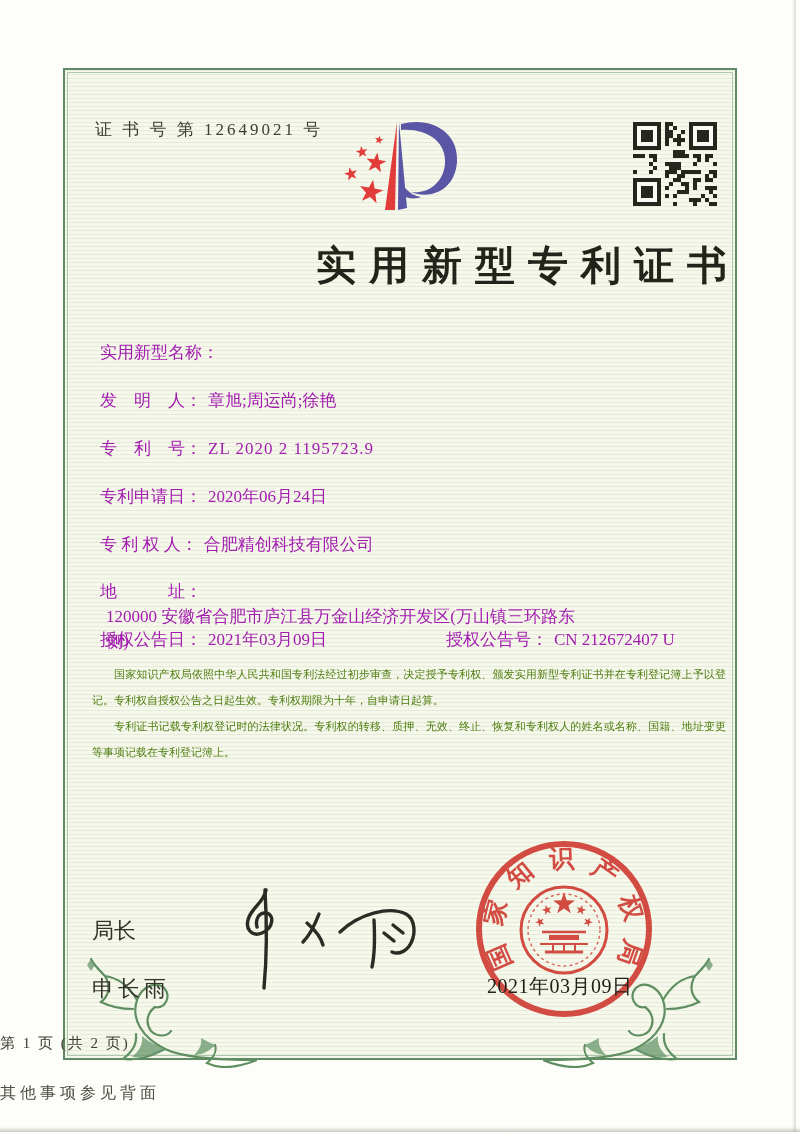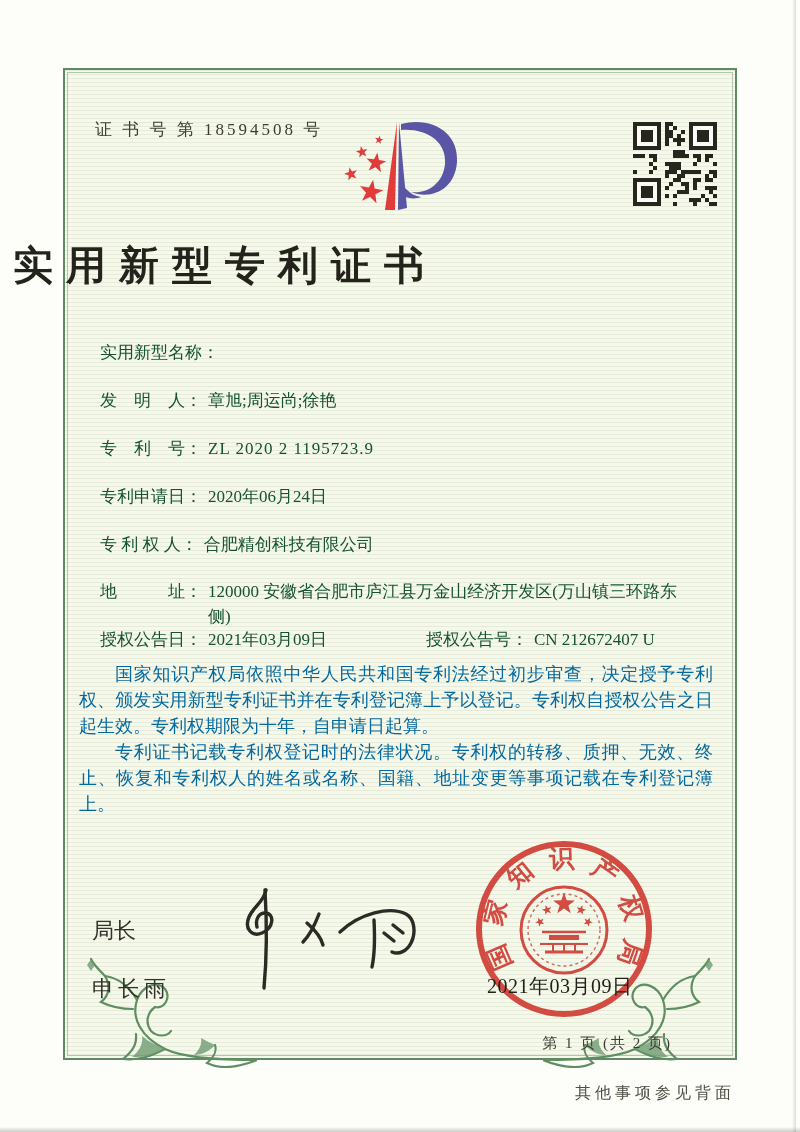--- a/index.html
+++ b/index.html
@@ -34,58 +34,58 @@
   .cert-no {
     position:absolute; left:95px; top:118px;
     font-size:17px; letter-spacing:3px; color:#3c3c33;
   }
 
   .logo { position:absolute; left:335px; top:110px; width:135px; height:122px; }
   .qr { position:absolute; left:633px; top:122px; width:84px; height:84px; }
 
   .title {
     position:absolute; left:0; top:238px; width:740px;
-    text-align:left; font-size:40px; font-weight:600;
+    text-align:right; font-size:40px; font-weight:600;
     letter-spacing:13px; color:#23231c; text-indent:13px;
   }
 
   .fields { position:absolute; left:100px; top:0; width:616px; }
   .row { position:absolute; display:flex; align-items:flex-start;
-    font-size:17px; color:#14532d; line-height:25px; }
+    font-size:17px; color:#a21caf; line-height:25px; }
   .row .lab { white-space:pre; flex:0 0 auto; }
   .row .val { margin-left:6px; }
   .r1{top:340px;} .r2{top:388px;align-items:flex-end;} .r3{top:436px;justify-content:center;} .r4{top:484px;} .r5{top:532px;}
-  .r6{top:579px;} .r7{top:627px;}
+  .r6{top:579px;flex-direction:column;} .r7{top:627px;}
   .r3 .val { letter-spacing:1px; }
   .r6 .val { width:484px; }
   .r7 .val1 { margin-left:6px; width:190px; }
-  .r7 .lab2 { white-space:pre; margin-left:28px; }
+  .r7 .lab2 { white-space:pre; margin-left:48px; }
 
   .paragraphs {
-    position:absolute; left:79px; top:661px; width:634px;
-    font-size:18px; line-height:26px; color:#0369a1; text-align:justify;
+    position:absolute; left:92px; top:661px; width:634px;
+    font-size:11px; line-height:26px; color:#4d7c0f; text-align:justify;
   }
   .paragraphs p { text-indent:2em; }
 
   .signer { position:absolute; left:92px; top:916px; font-size:22px; color:#33332b; }
   .signer .name { margin-top:28px; letter-spacing:4px; }
   .autograph { position:absolute; left:222px; top:882px; width:205px; height:112px; }
 
   .seal { position:absolute; left:468px; top:833px; width:192px; height:192px; }
   .seal-date {
     position:absolute; left:487px; top:973px; width:160px;
     font-size:20px; color:#20201b; letter-spacing:0.5px; white-space:nowrap;
   }
 
   .page-info {
-    position:absolute; left:0; top:1034px; width:672px; text-align:right;
+    position:absolute; left:0; top:1034px; width:672px; text-align:left;
     font-size:15px; letter-spacing:2px; color:#3c3c33;
   }
   .back-note {
-    position:absolute; left:0; top:1083px; width:735px; text-align:right;
+    position:absolute; left:0; top:1083px; width:735px; text-align:left;
     font-size:16px; letter-spacing:4px; color:#4e4e44;
   }
 </style>
 </head>
 <body>
 
 <div class="page">
 
   <div class="frame">
     <div class="frame-inner"></div>
@@ -116,21 +116,21 @@
       <path d="M103,51 C95,57 93,67 99,75 C105,81 115,81 119,75"></path>
       <path d="M113,93 C101,99 87,105 71,103 C81,95 85,88 84,78"></path>
     </g>
     <g fill="#6f9b72" opacity="0.8">
       <path d="M39,3 l4,6 -4,6 -4,-6 Z"></path>
       <path d="M113,93 C103,98 92,102 80,101 C88,94 91,88 90,80 C97,86 106,90 113,93 Z"></path>
       <path d="M163,89 C158,95 150,99 142,99 C148,93 150,88 149,82 C154,85 159,87 163,89 Z"></path>
     </g>
   </svg>
 
-  <div class="cert-no">证 书 号 第 18594508 号</div>
+  <div class="cert-no">证 书 号 第 12649021 号</div>
 
   <svg class="logo" viewBox="0 0 135 122">
     <defs>
       <path id="lstar" d="M0,-10 L2.35,-3.24 L9.5,-3.1 L3.8,1.24 L5.9,8.1 L0,4 L-5.9,8.1 L-3.8,1.24 L-9.5,-3.1 L-2.35,-3.24 Z"></path>
     </defs>
 
     <path d="M66,14 C96,6 124,22 122,52 C120,80 96,90 76,82 C92,84 108,74 110,54 C112,32 92,18 66,20 Z" fill="#5a55a5"></path>
     <path d="M70,78 C76,84 80,86 86,87 C78,90 70,88 66,84 Z" fill="#5a55a5"></path>
 
     <path d="M62,12 L50,100 L60,100 Z" fill="#e23c3a"></path>

